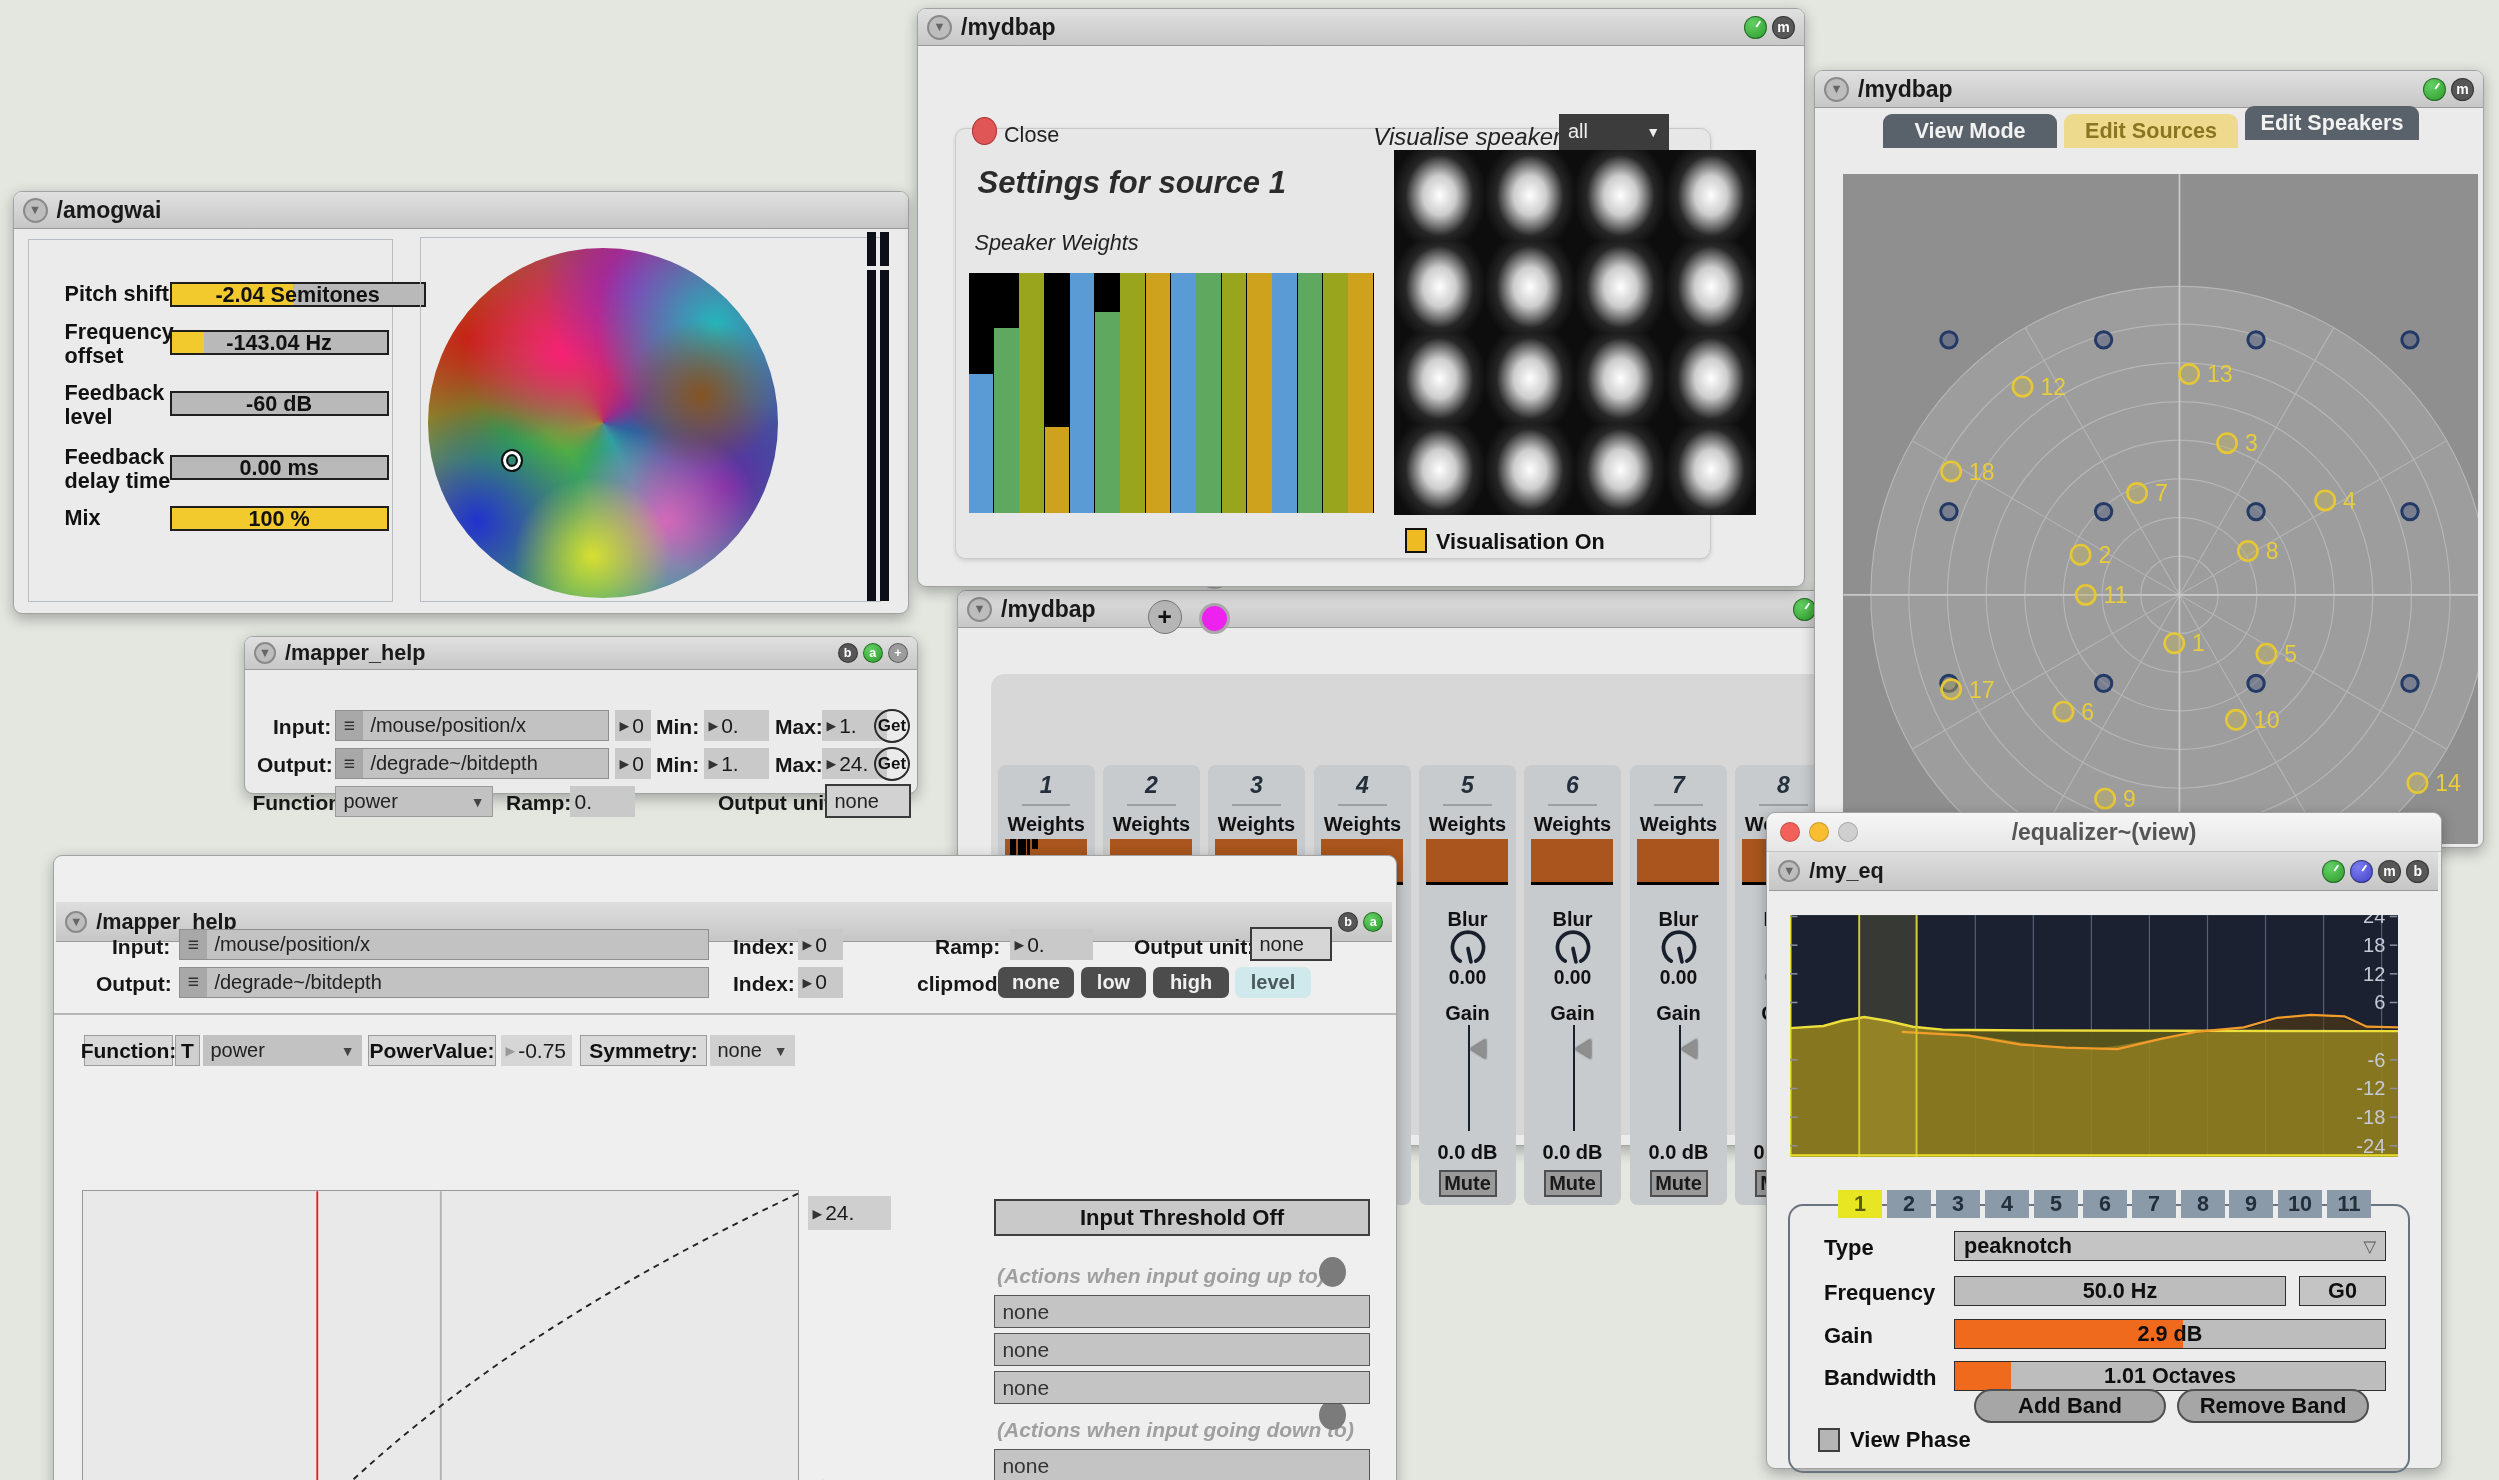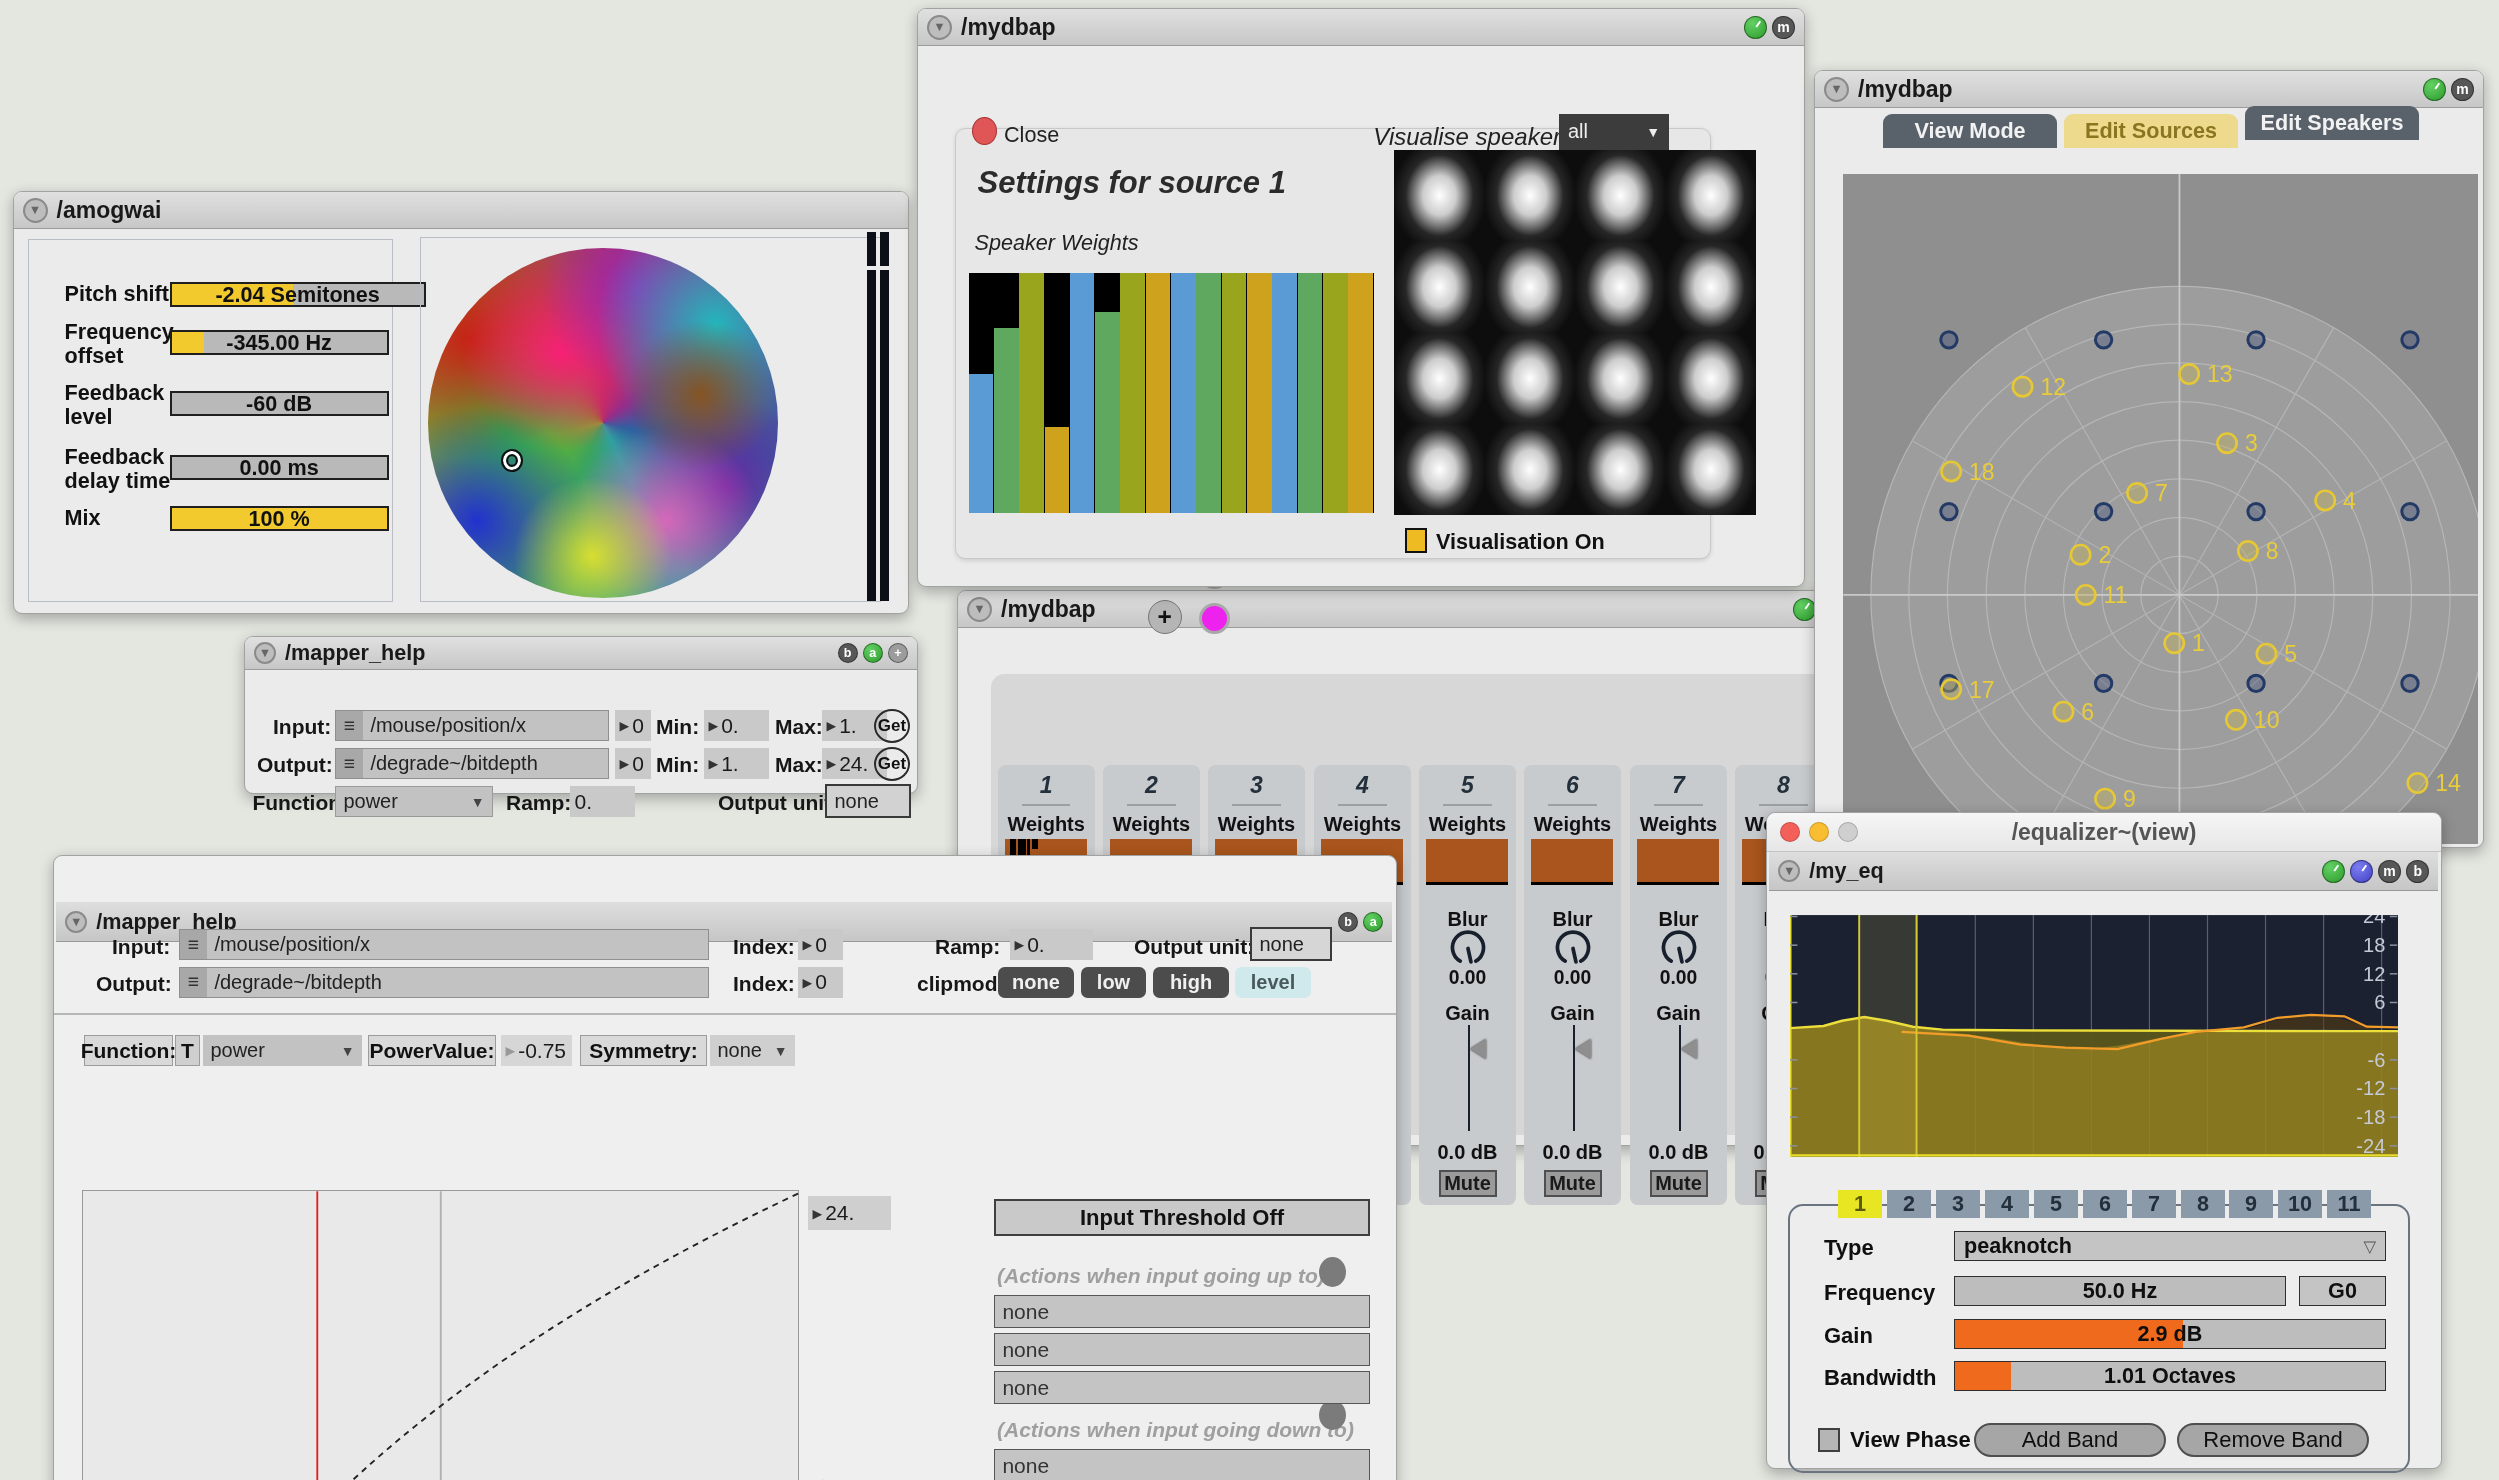--- a/index.html
+++ b/index.html
@@ -166,43 +166,43 @@
   .eq-slider { position:absolute; left:187px; width:432px; height:30px; background:#bdbdbd; border:1.5px solid #2e2e2e;
                text-align:center; font-weight:bold; font-size:21.6px; color:#0f0f0f; overflow:hidden; }
   .eq-fill { position:absolute; left:0; top:0; bottom:0; background:#f06a1e; }
   .eq-sl-text { position:relative; z-index:1; line-height:27px; }
   #eq-typedd { position:absolute; left:187px; top:418px; width:432px; height:30px; background:#c4c4c4; border:1.5px solid #2e2e2e;
                display:flex; align-items:center; justify-content:space-between; padding:0 9px; font-weight:bold; font-size:21.6px; color:#0f0f0f; }
   #eq-g0 { position:absolute; left:532px; top:463px; width:87px; height:30px; background:#c4c4c4; border:1.5px solid #2e2e2e;
            display:flex; align-items:center; justify-content:center; font-weight:bold; font-size:21.6px; color:#0f0f0f; }
   #eq-phase-box { position:absolute; left:51px; top:615px; width:22px; height:24px; background:#b5b5b5; border:2.2px solid #3f3f3f; }
   #eq-phase-label { position:absolute; left:83px; top:614px; font-weight:bold; font-size:22px; color:#0f0f0f; }
-  .eq-btn { position:absolute; top:610px; width:192px; height:34px; background:#a6a6a6; border:2.2px solid #4f4f4f; border-radius:17px;
-            display:flex; align-items:center; justify-content:center; font-weight:normal; font-size:22px; color:#0f0f0f; }
+  .eq-btn { position:absolute; top:576px; width:192px; height:34px; background:#a6a6a6; border:2.2px solid #4f4f4f; border-radius:17px;
+            display:flex; align-items:center; justify-content:center; font-weight:bold; font-size:22px; color:#0f0f0f; }
 </style>
 </head>
 <body>
 
 <div id="desktop">
 
   <section class="window" id="w-amogwai">
     <div class="titlebar">
       <span class="disc">▼</span>
       <span class="wtitle">/amogwai</span>
     </div>
     <div id="amog-left">
         <div class="amog-row-label" style="top: 42px;">Pitch shift</div>
         <div class="pbar" style="left: 141px; top: 42px; width: 256px; height: 25px;">
           <div class="pfill" style="width: 48%; background: rgb(242, 202, 46);"></div>
           <div class="ptext">-2.04 Semitones</div>
         </div>
         <div class="amog-row-label" style="top: 80px;">Frequency<br>offset</div>
         <div class="pbar" style="left: 141px; top: 90px; width: 219px; height: 25px;">
           <div class="pfill" style="width: 15%; background: rgb(242, 202, 46);"></div>
-          <div class="ptext">-345.00 Hz</div>
+          <div class="ptext">-143.04 Hz</div>
         </div>
         <div class="amog-row-label" style="top: 141px;">Feedback<br>level</div>
         <div class="pbar" style="left: 141px; top: 151px; width: 219px; height: 25px;">
           <div class="pfill" style="width: 0%; background: rgb(242, 202, 46);"></div>
           <div class="ptext">-60 dB</div>
         </div>
         <div class="amog-row-label" style="top: 205px;">Feedback<br>delay time</div>
         <div class="pbar" style="left: 141px; top: 215px; width: 219px; height: 25px;">
           <div class="pfill" style="width: 0%; background: rgb(242, 202, 46);"></div>
           <div class="ptext">0.00 ms</div>

